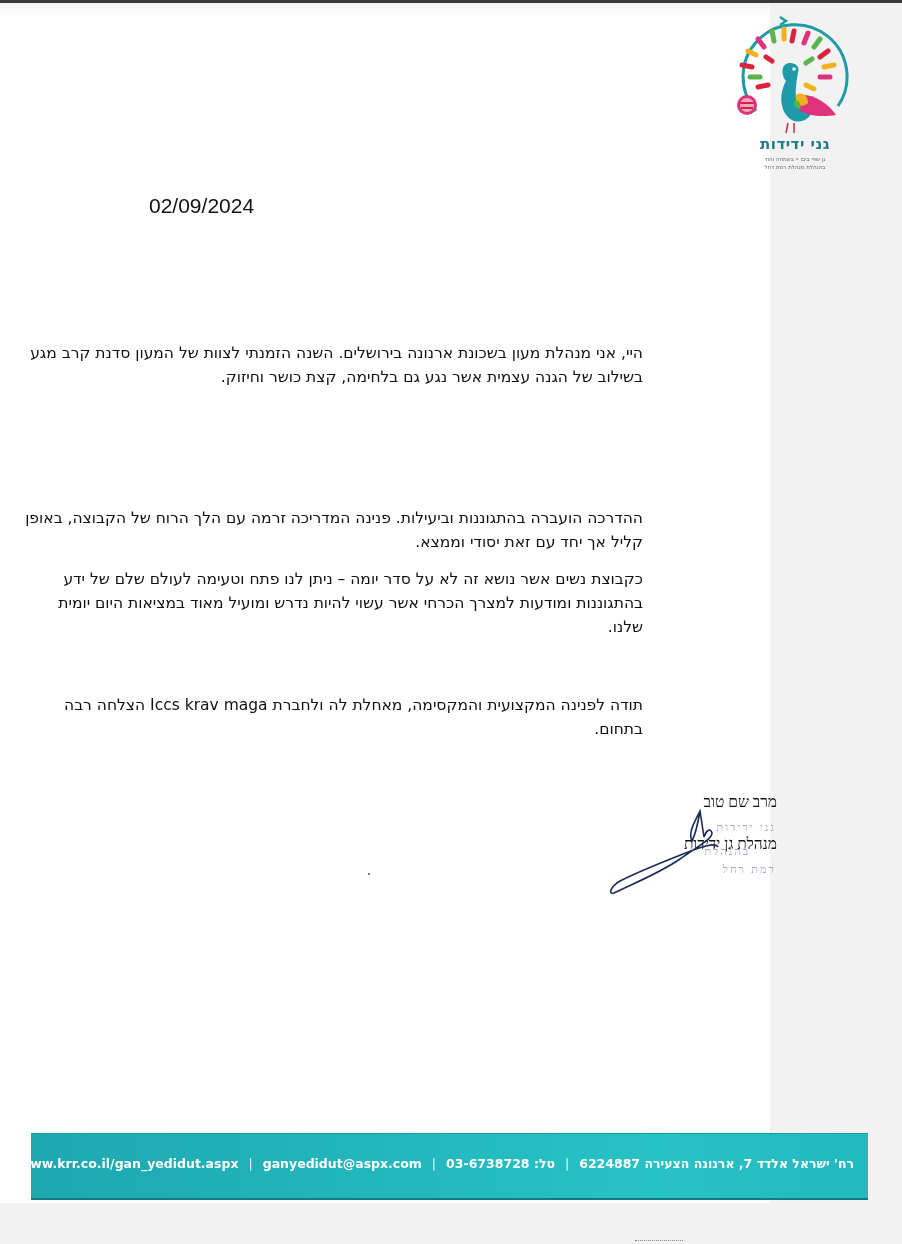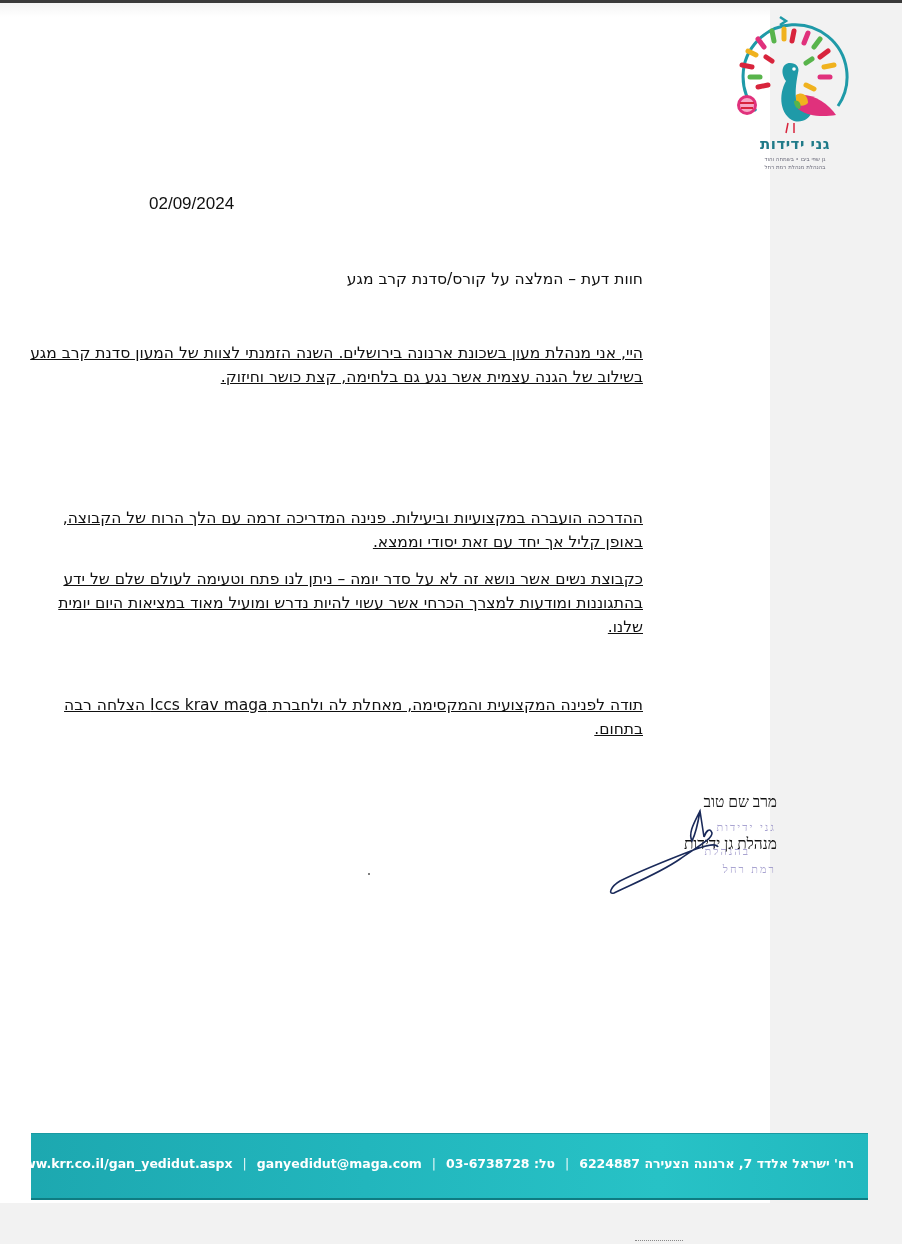--- a/index.html
+++ b/index.html
@@ -23,29 +23,29 @@
     }
     .logo-sub {
       position: absolute; left: 0; width: 100%; text-align: center; direction: rtl;
       font-family: "DejaVu Sans", sans-serif; font-size: 5.5px; color: #6a6a7a;
     }
     .logo-sub.l1 { top: 145px; }
     .logo-sub.l2 { top: 153px; }
 
     .date {
       position: absolute; left: 149px; top: 191px;
-      font-size: 17px; color: #111;
+      font-size: 21px; color: #111;
     }
 
     .text-block {
       position: absolute; right: 127px; direction: rtl; text-align: right;
       font-family: "DejaVu Sans", sans-serif; font-size: 15.5px; line-height: 24px; color: #111;
     }
     .subject { top: 264px; width: 560px; }
-    .para { width: 620px; text-decoration: underline; }
+    .para { width: 620px; }
     .p1 { top: 338px; }
     .p2 { top: 425px; }
     .p3 { top: 465px; }
     .p4 { top: 503px; }
     .p5 { top: 564px; }
     .p6 { top: 690px; }
 
     .signature-area { position: absolute; left: 600px; top: 790px; width: 180px; height: 110px; }
     .sig-name, .sig-title {
       position: absolute; right: 3px; direction: rtl;
@@ -120,40 +120,39 @@
       <rect x="12" y="91" width="14" height="2" fill="#d8243c"></rect>
       <rect x="13" y="96" width="12" height="2" fill="#d8243c"></rect>
     </svg>
     <div class="logo-title">גני ידידות</div>
     <div class="logo-sub l1">גן שפי ביבו • בשמחה והוד</div>
     <div class="logo-sub l2">בהנהלת מנהלת רמת רחל</div>
   </div>
 
   <div class="date">02/09/2024</div>
 
-  <div class="text-block subject">חוות דעת – המלצה על קורס/סדנת קרב מגע</div>
 
   <div class="text-block para p1">היי, אני מנהלת מעון בשכונת ארנונה בירושלים. השנה הזמנתי לצוות של המעון סדנת קרב מגע בשילוב של הגנה עצמית אשר נגע גם בלחימה, קצת כושר וחיזוק.</div>
-  <div class="text-block para p4">ההדרכה הועברה במקצועיות וביעילות. פנינה המדריכה זרמה עם הלך הרוח של הקבוצה, באופן קליל אך יחד עם זאת יסודי וממצא.</div>
+  <div class="text-block para p4">ההדרכה הועברה בהתגוננות וביעילות. פנינה המדריכה זרמה עם הלך הרוח של הקבוצה, באופן קליל אך יחד עם זאת יסודי וממצא.</div>
   <div class="text-block para p6">תודה לפנינה המקצועית והמקסימה, מאחלת לה ולחברת Iccs krav maga הצלחה רבה בתחום.</div>
   <div class="text-block para p5">כקבוצת נשים אשר נושא זה לא על סדר יומה – ניתן לנו פתח וטעימה לעולם שלם של ידע בהתגוננות ומודעות למצרך הכרחי אשר עשוי להיות נדרש ומועיל מאוד במציאות היום יומית שלנו.</div>
 
   <div class="signature-area">
     <div class="stamp s1">גני ידידות</div>
     <div class="stamp s2">בהנהלת</div>
     <div class="stamp s3">רמת רחל</div>
     <div class="sig-name">מרב שם טוב</div>
     <div class="sig-title">מנהלת גן ידידות</div>
     <svg class="sig-scribble" width="180" height="110" viewBox="0 0 180 110">
       <path d="M100 18 C98 30 96 40 92 48 C88 40 94 30 100 18 L104 44 C106 38 110 34 112 40 C112 46 100 52 80 66 C60 80 30 92 14 100 C8 102 10 94 20 88 C40 78 70 66 96 56 C108 52 116 50 118 54" fill="none" stroke="#1a2a5a" stroke-width="1.6"></path>
     </svg>
   </div>
 
   <div class="dot"></div>
 
   <div class="footer-band">
     <div class="footer-text">
-      <span>רח' ישראל אלדד 7, ארנונה הצעירה 6224887</span><span class="sep">|</span><span>טל:</span> <span>03-6738728</span><span class="sep">|</span><span>ganyedidut@maga.com</span><span class="sep">|</span><span>www.krr.co.il/gan_yedidut.aspx</span>
+      <span>רח' ישראל אלדד 7, ארנונה הצעירה 6224887</span><span class="sep">|</span><span>טל:</span> <span>03-6738728</span><span class="sep">|</span><span>ganyedidut@aspx.com</span><span class="sep">|</span><span>www.krr.co.il/gan_yedidut.aspx</span>
     </div>
   </div>
 </div>
 
 <div class="bottom-mark"></div>
 
 </body></html>

